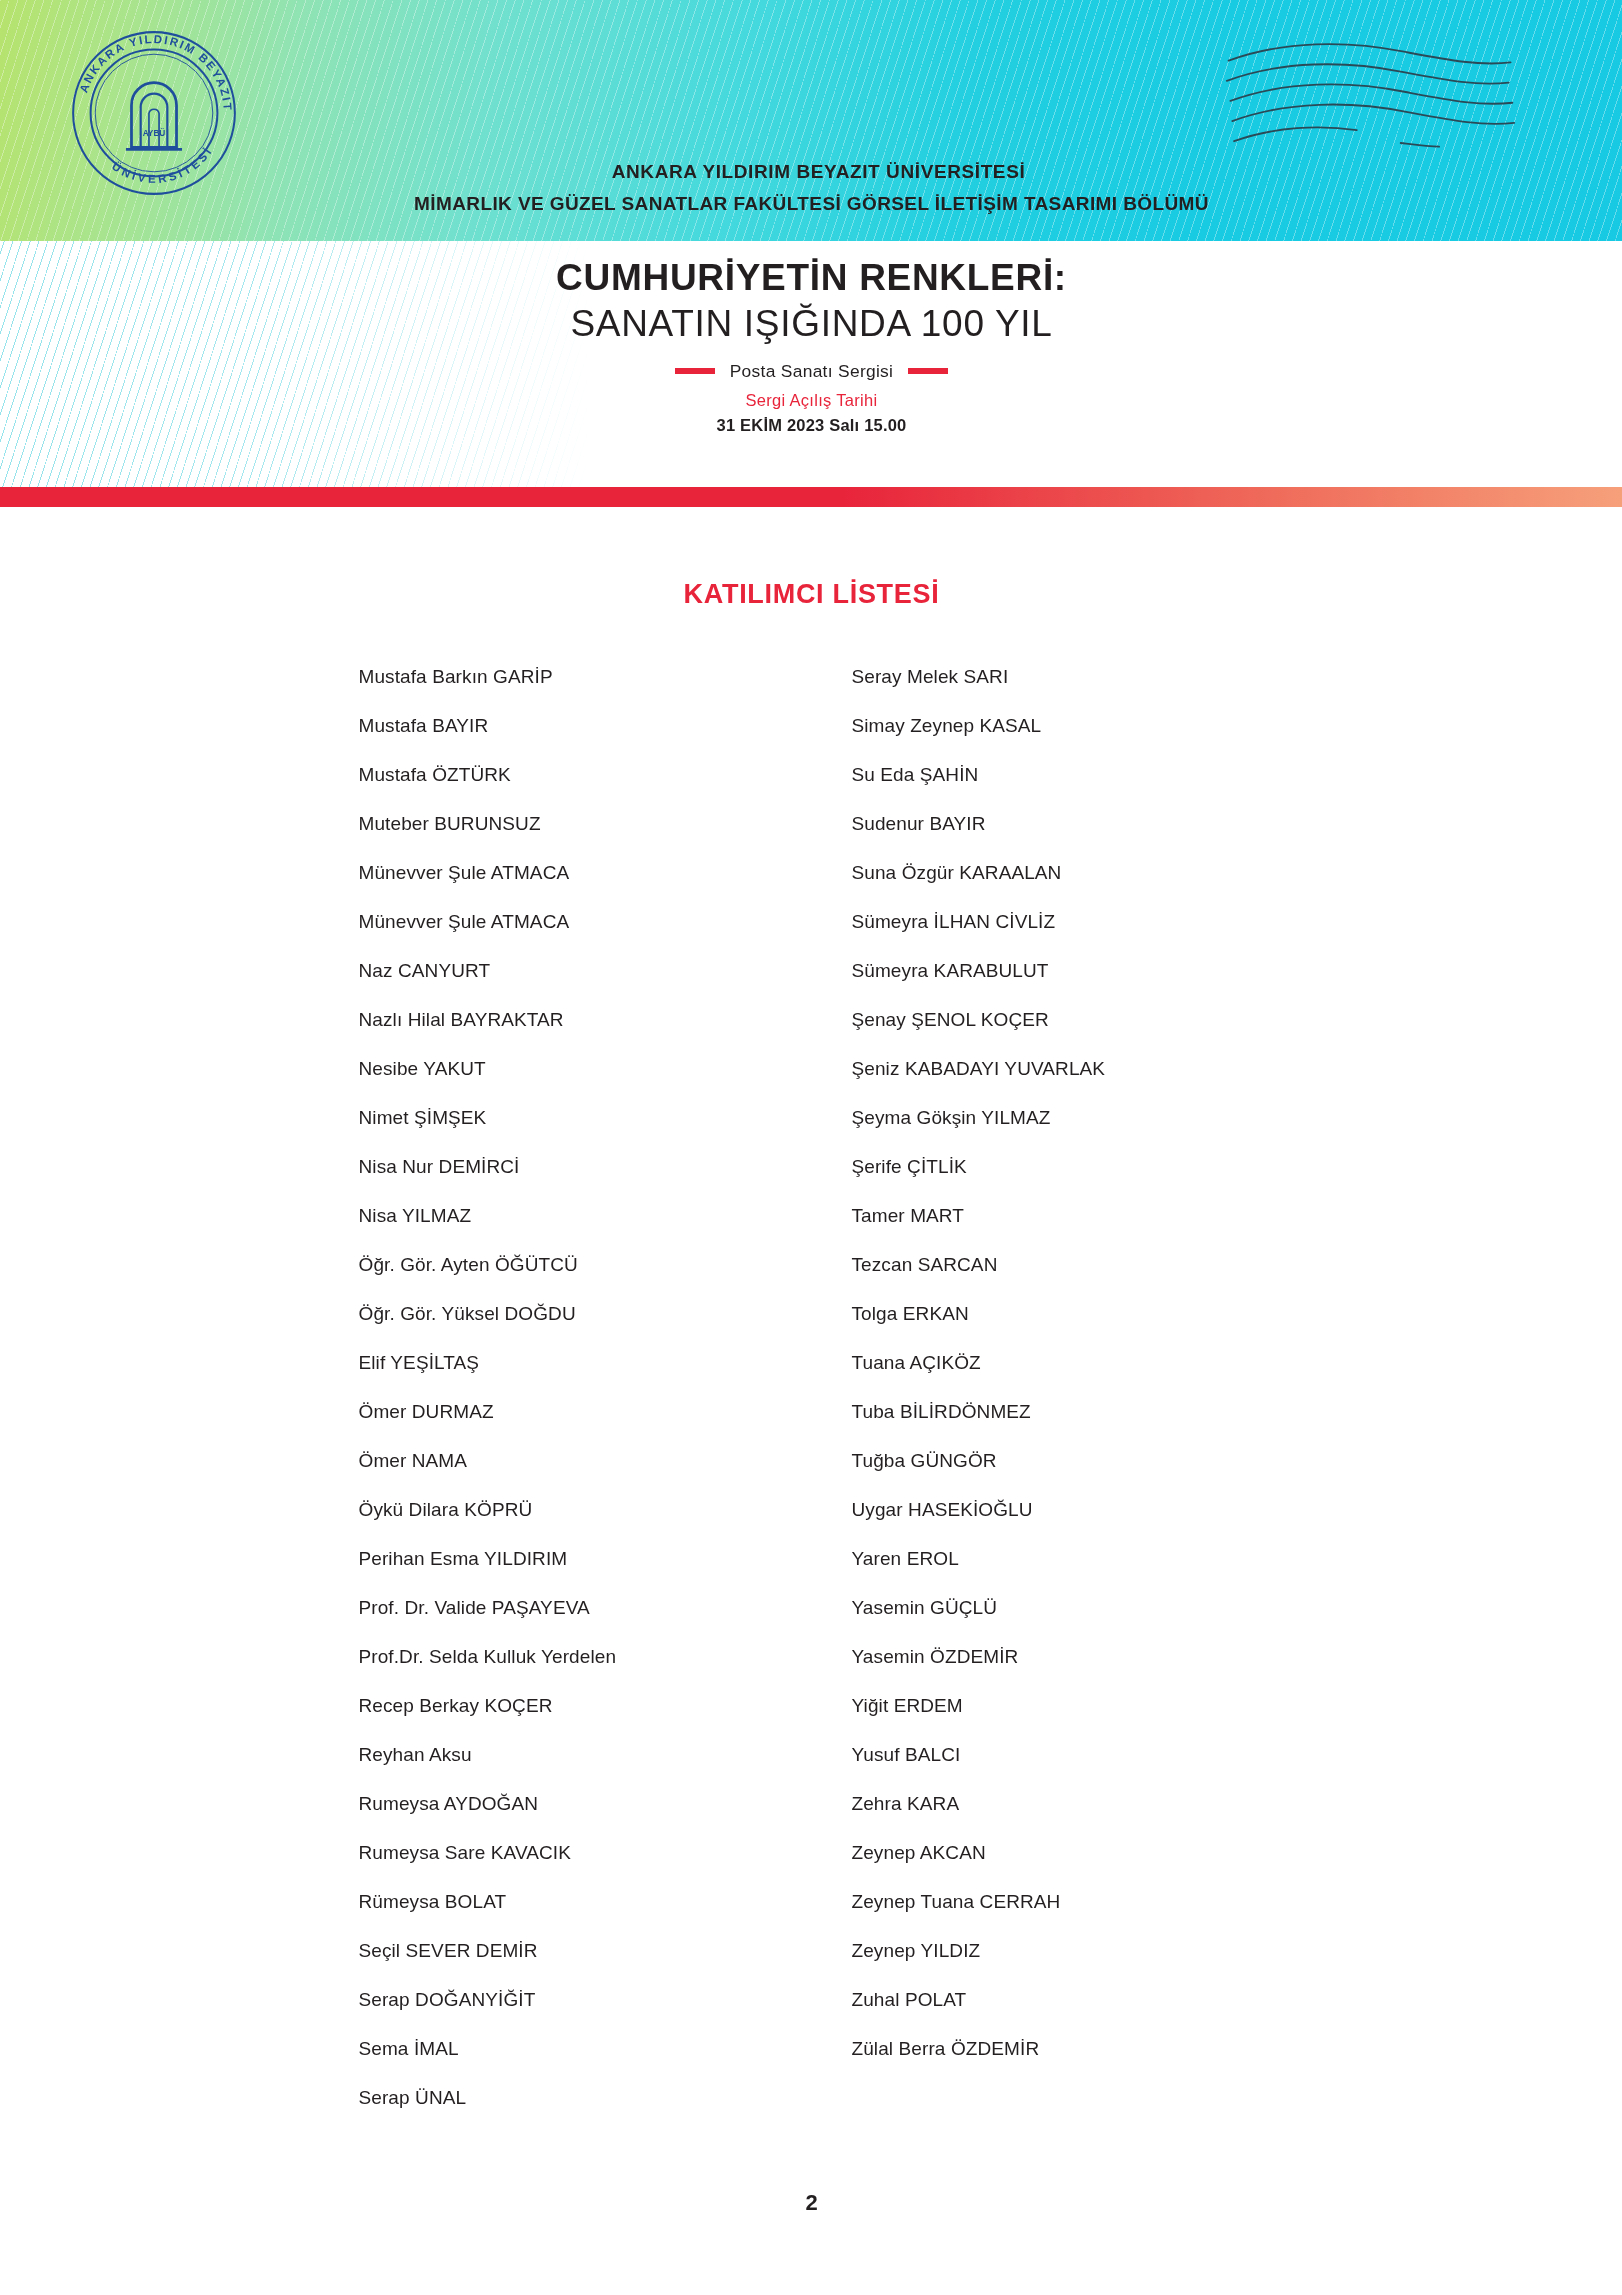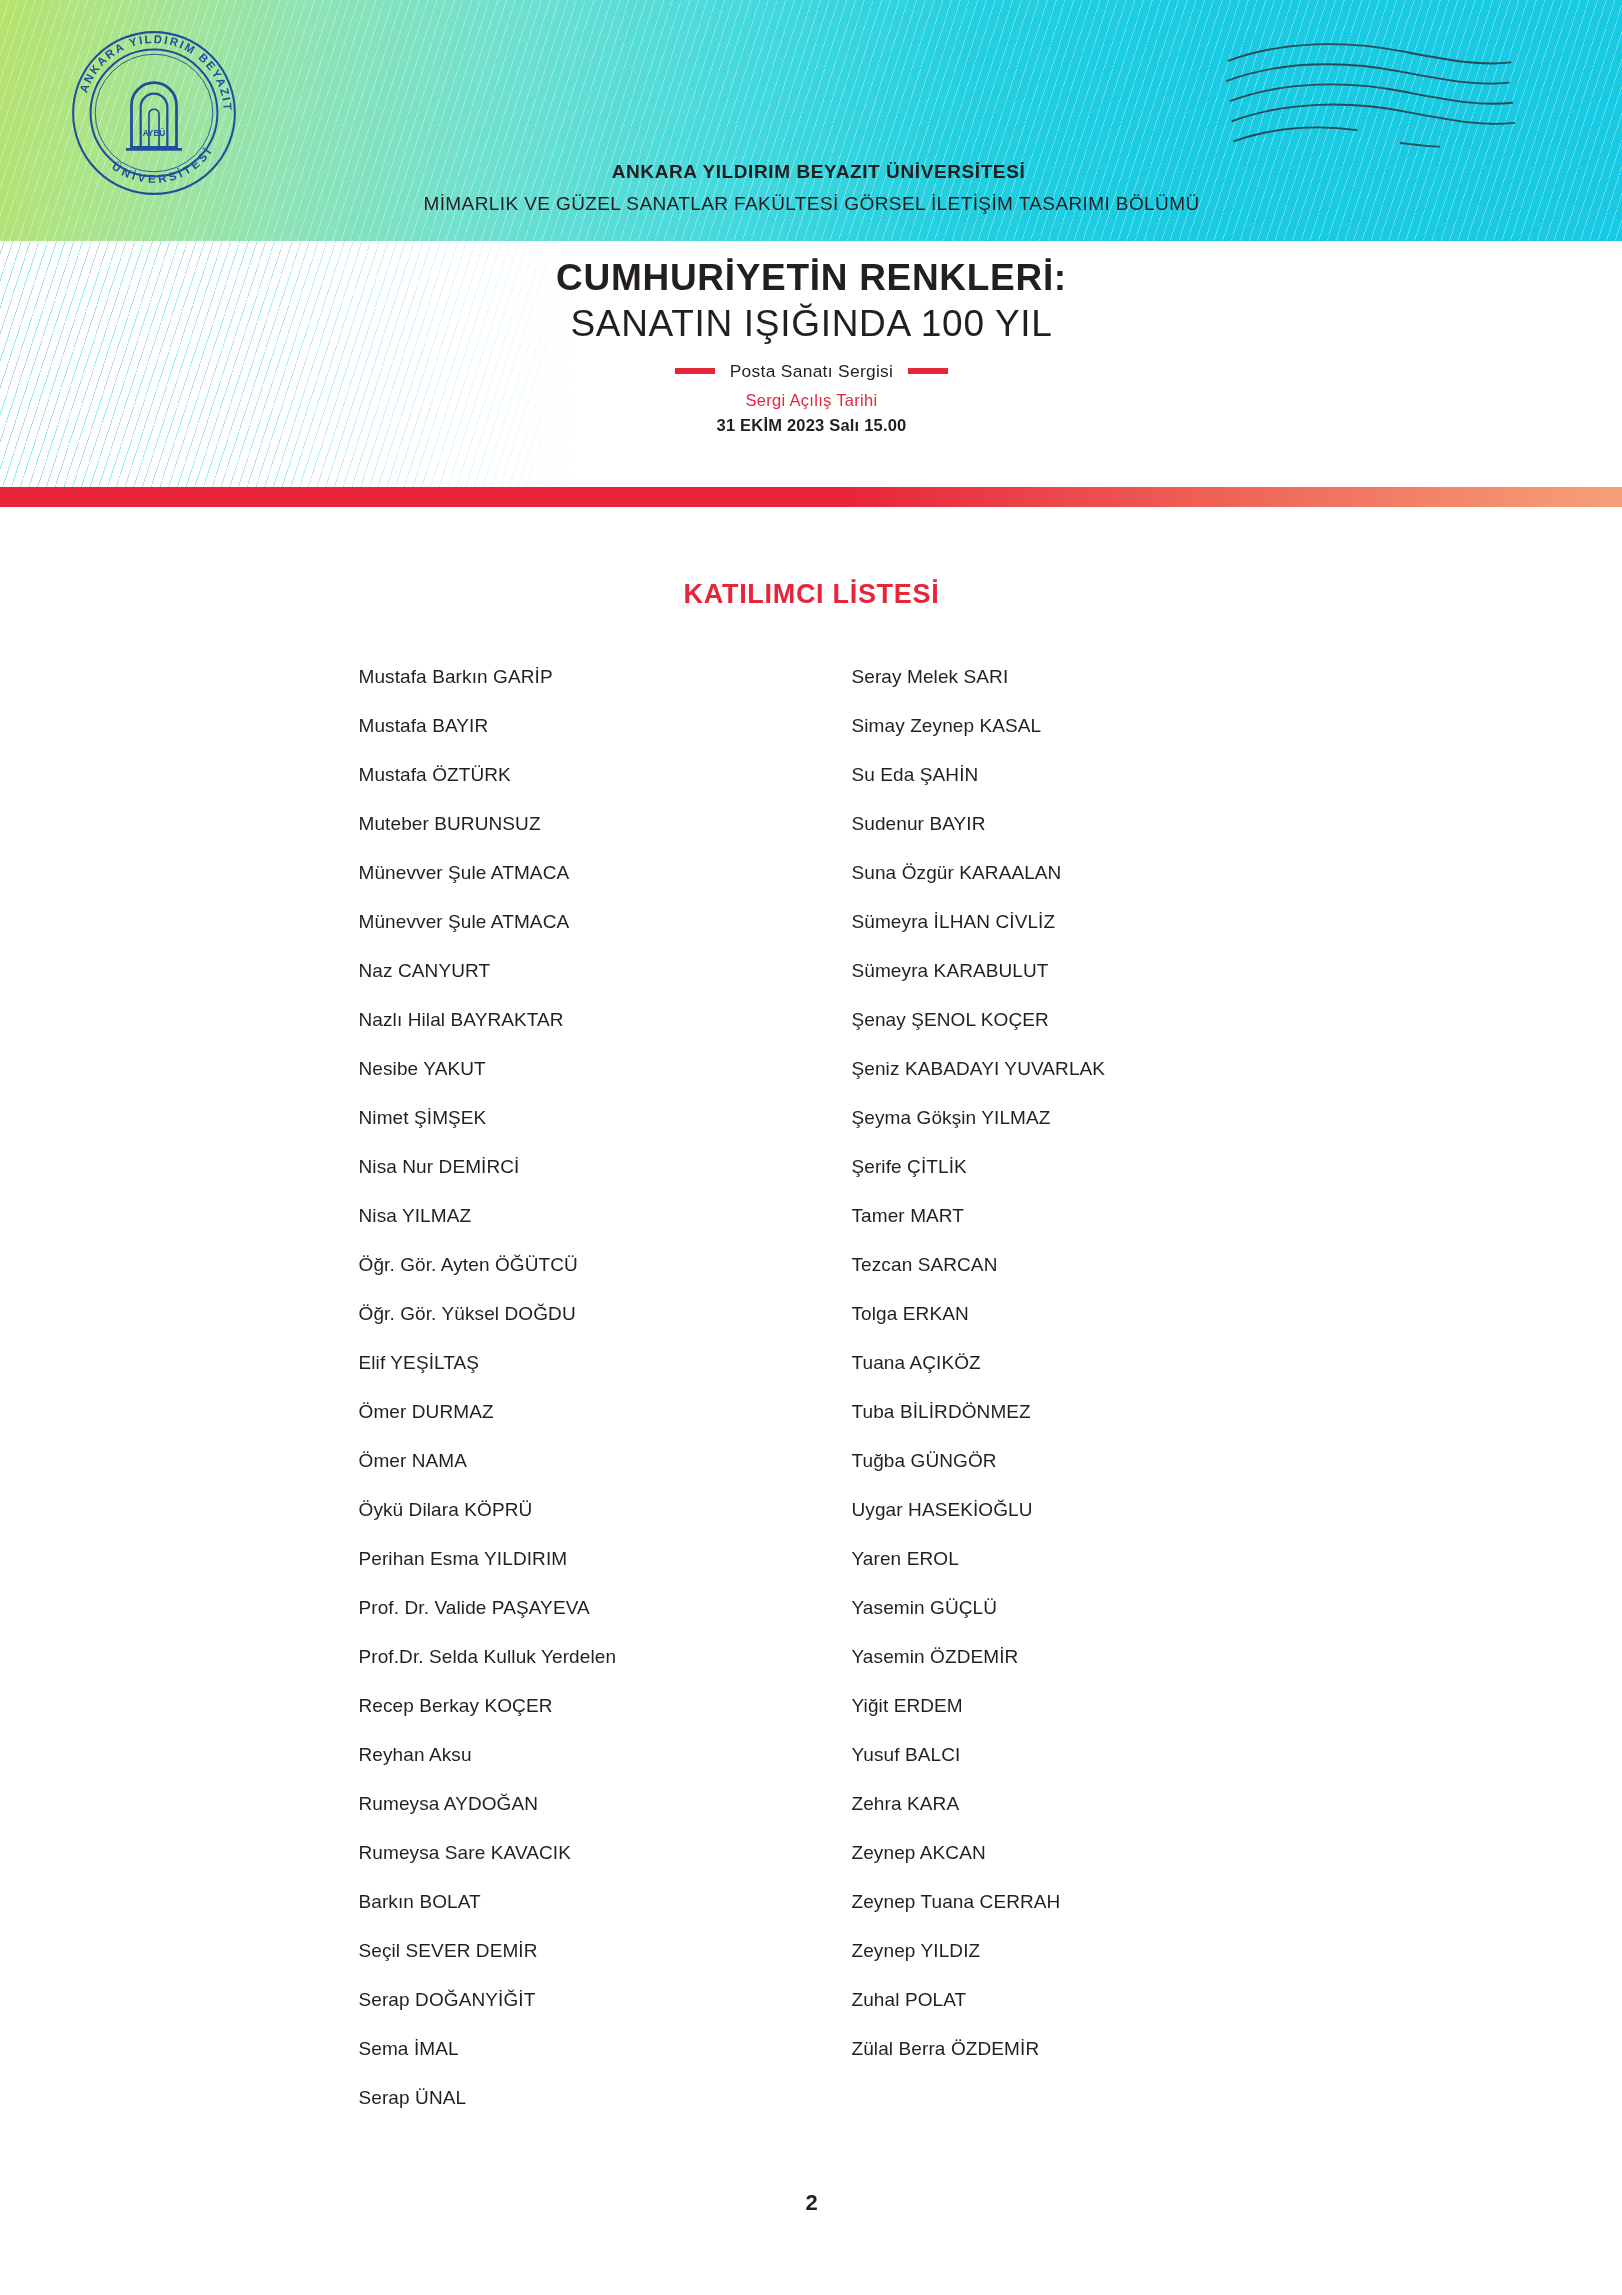--- a/index.html
+++ b/index.html
@@ -101,21 +101,21 @@
   .uni-name {
     font-size: 19px;
     font-weight: bold;
     letter-spacing: 0.6px;
     color: #231f20;
     margin-bottom: 10px;
     padding-left: 14px;
   }
   .fac-name {
     font-size: 19px;
-    font-weight: normal;
+    font-weight: bold;
     letter-spacing: 0.4px;
     color: #231f20;
   }
 
   .exhibit-block {
     position: absolute;
     left: 0;
     top: 257px;
     width: 1623px;
     text-align: center;
@@ -308,21 +308,21 @@
       <div class="list-item">Ömer DURMAZ</div>
       <div class="list-item">Ömer NAMA</div>
       <div class="list-item">Öykü Dilara KÖPRÜ</div>
       <div class="list-item">Perihan Esma YILDIRIM</div>
       <div class="list-item">Prof. Dr. Valide PAŞAYEVA</div>
       <div class="list-item">Prof.Dr. Selda Kulluk Yerdelen</div>
       <div class="list-item">Recep Berkay KOÇER</div>
       <div class="list-item">Reyhan Aksu</div>
       <div class="list-item">Rumeysa AYDOĞAN</div>
       <div class="list-item">Rumeysa Sare KAVACIK</div>
-      <div class="list-item">Barkın BOLAT</div>
+      <div class="list-item">Rümeysa BOLAT</div>
       <div class="list-item">Seçil SEVER DEMİR</div>
       <div class="list-item">Serap DOĞANYİĞİT</div>
       <div class="list-item">Sema İMAL</div>
       <div class="list-item">Serap ÜNAL</div>
     </div>
 
     <div class="list-col">
       <div class="list-item">Seray Melek SARI</div>
       <div class="list-item">Simay Zeynep KASAL</div>
       <div class="list-item">Su Eda ŞAHİN</div>

